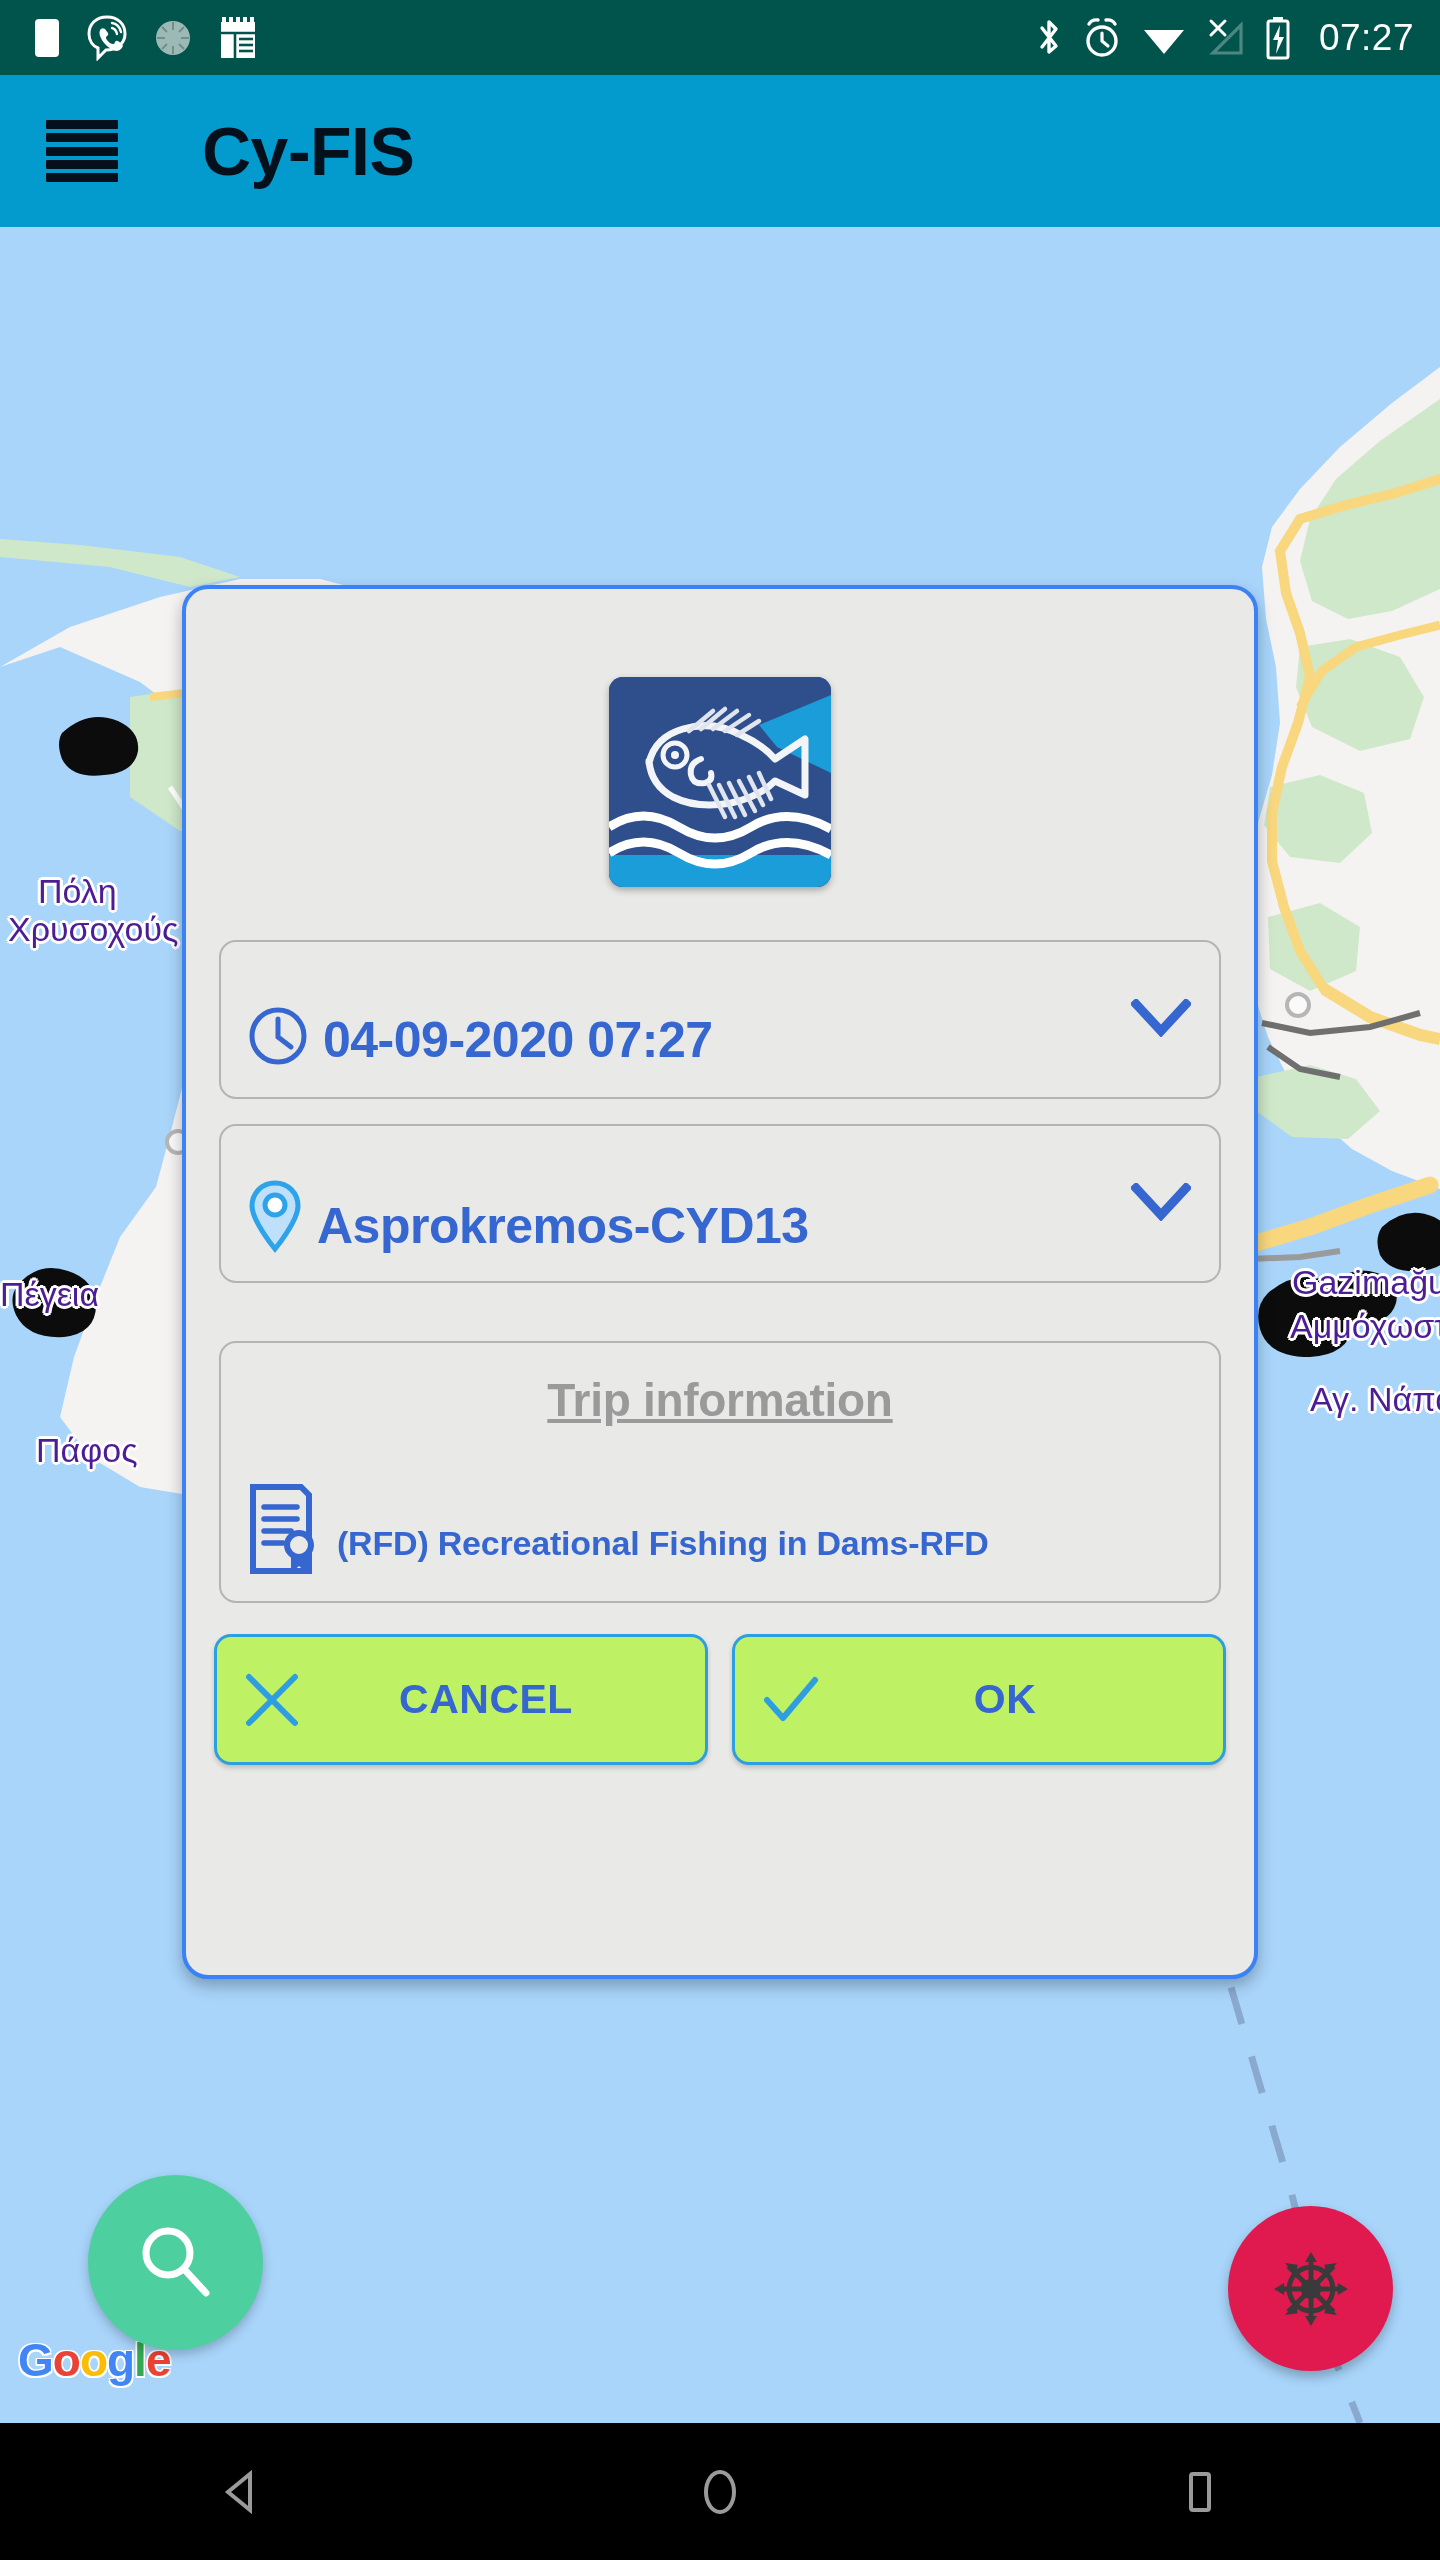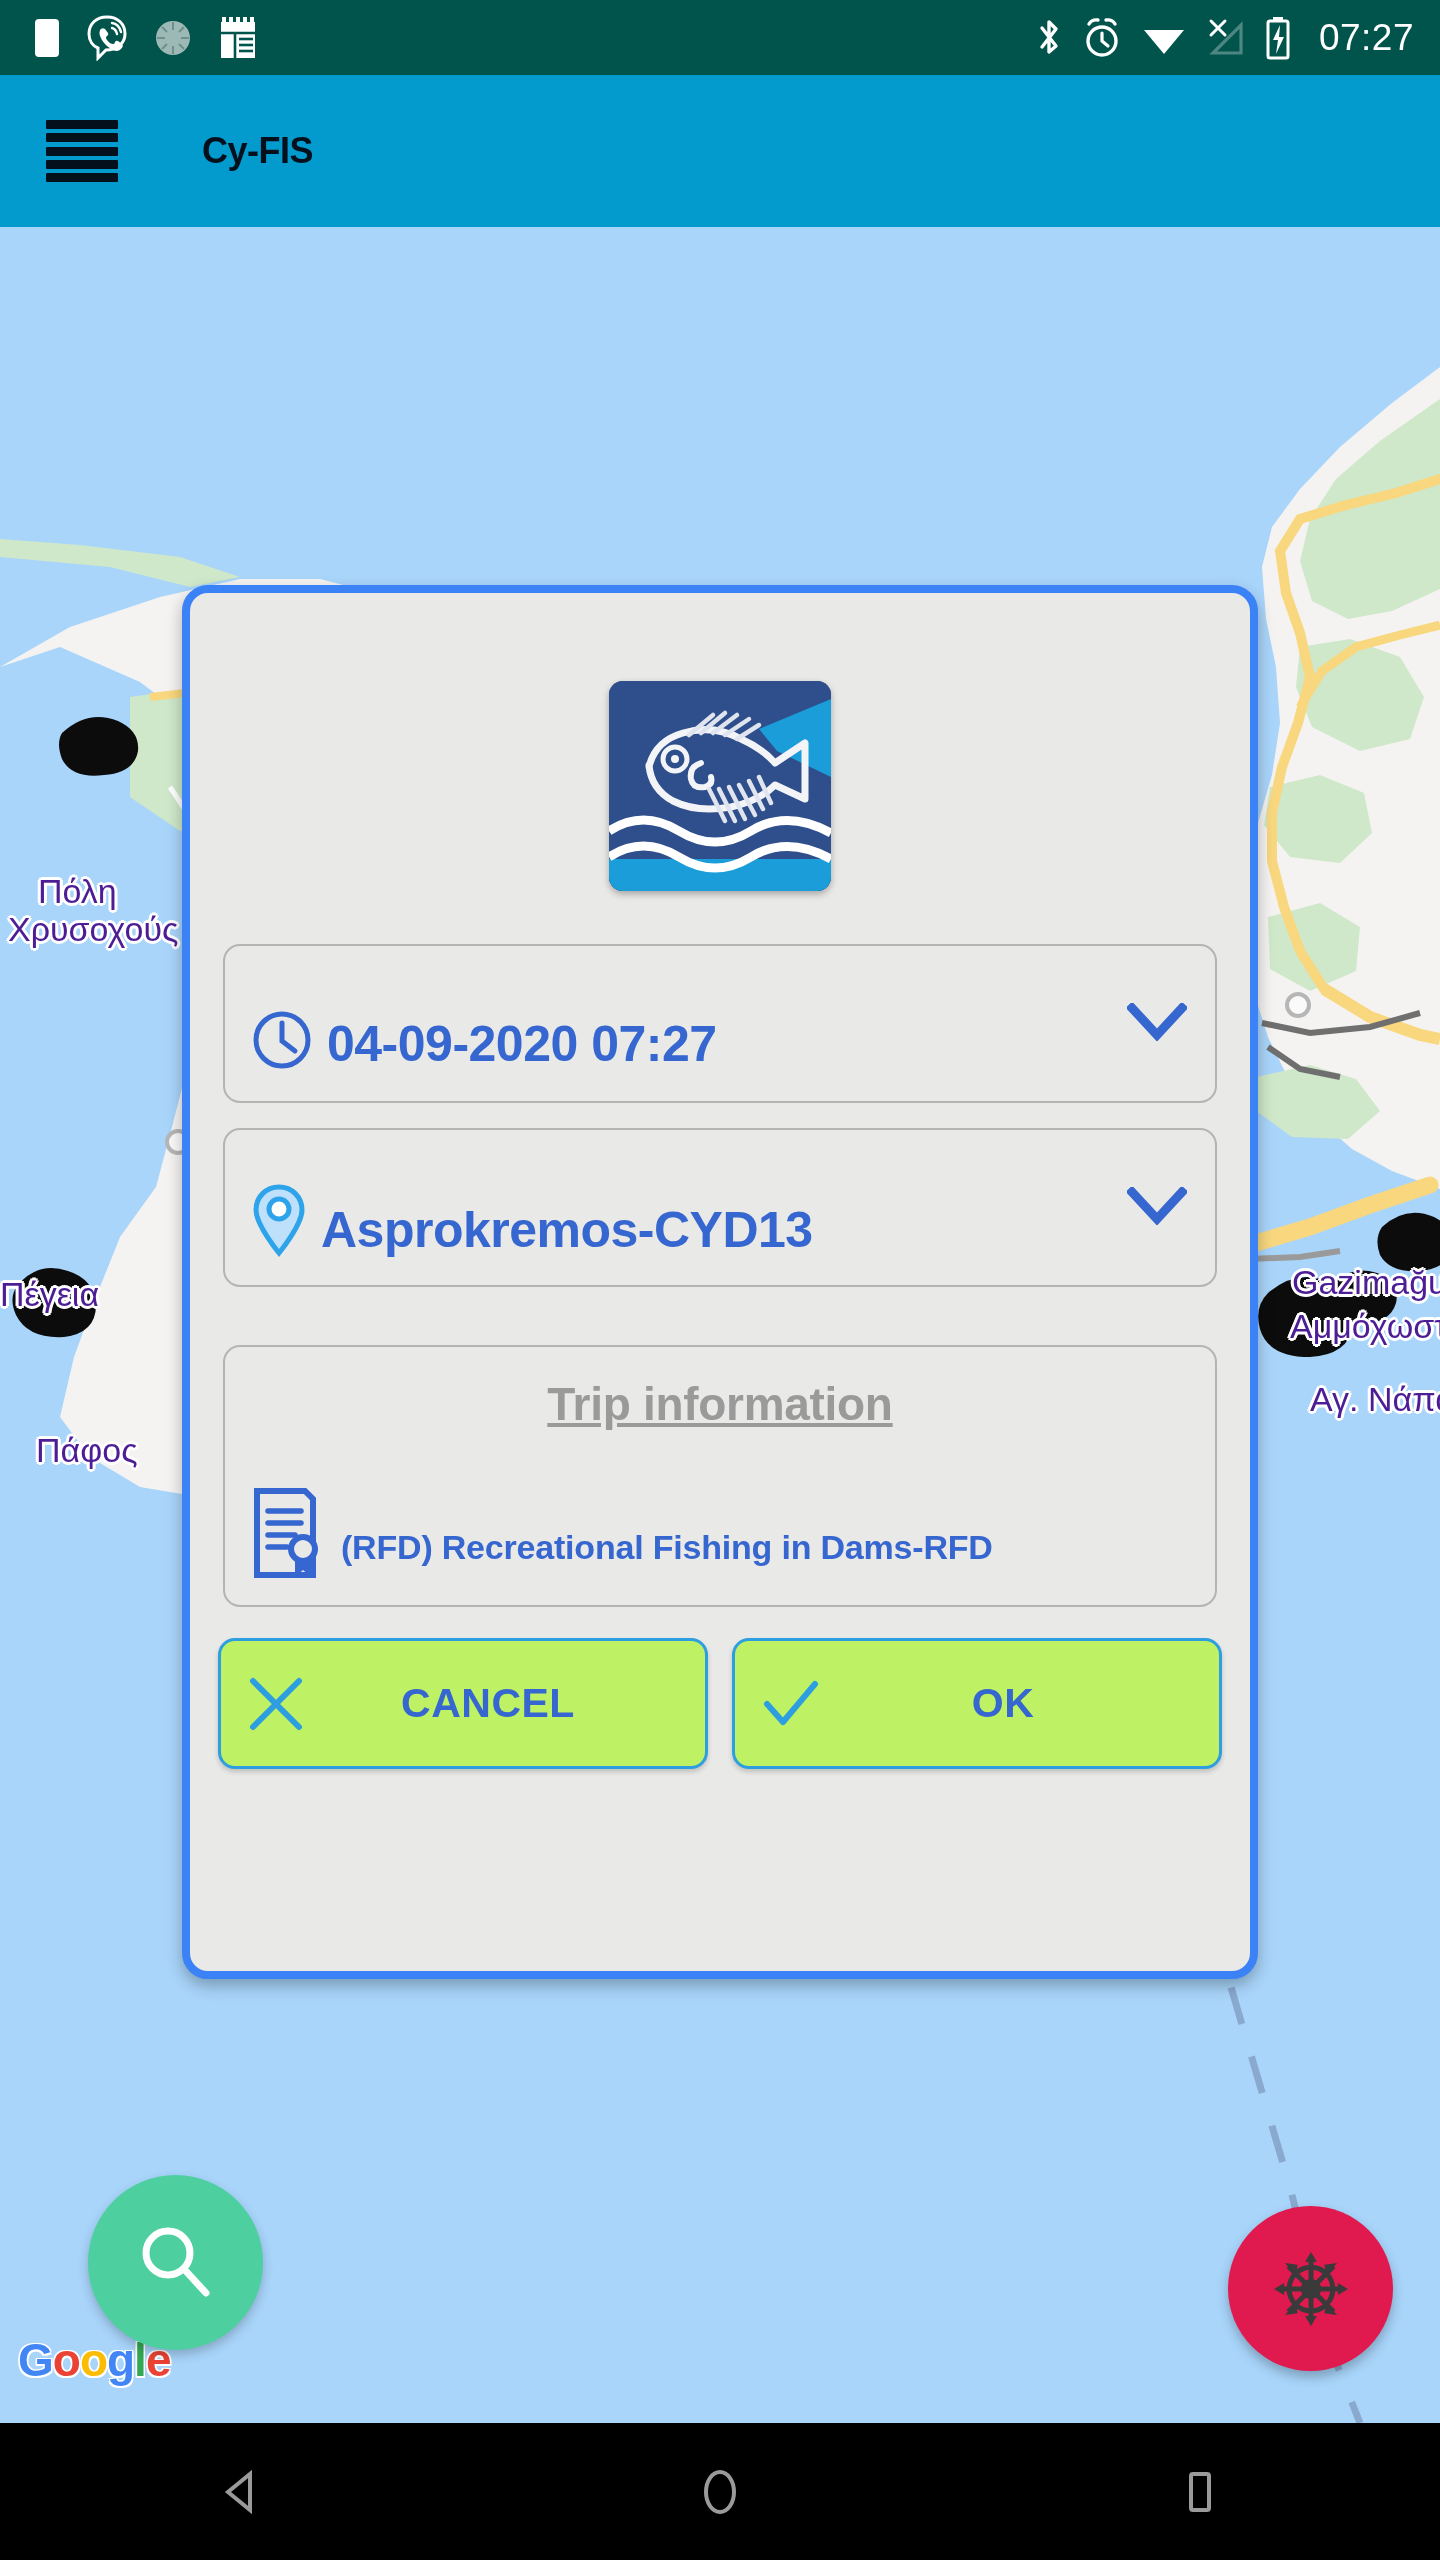--- a/index.html
+++ b/index.html
@@ -52,21 +52,21 @@
     margin-left: 46px;
     display: flex; flex-direction: column; justify-content: space-between;
     cursor: pointer;
   }
   #hamburger i {
     display: block; height: 9px; background: #04101c; border-radius: 1px;
   }
   #app-title {
     margin-left: 84px;
     color: #04101c;
-    font-size: 36px;
+    font-size: 68px;
     font-weight: bold;
     letter-spacing: -0.5px;
   }
 
   
   #map {
     position: absolute;
     top: 227px; left: 0;
     width: 1440px; height: 2196px;
     background: #a9d5fb;
@@ -122,21 +122,21 @@
     background: #e01a4f;
     box-shadow: 0 6px 12px rgba(0,0,0,0.26);
   }
 
   
   #dialog {
     position: absolute;
     left: 182px; top: 585px;
     width: 1076px; height: 1394px;
     background: #e9e9e7;
-    border: 8px solid #3b82f6;
+    border: 4px solid #3b82f6;
     border-radius: 26px;
     box-sizing: border-box;
     box-shadow: 0 7px 16px rgba(0,0,0,0.28);
     z-index: 30;
   }
   #dialog-logo-wrap {
     display: flex; justify-content: center;
     margin-top: 88px;
   }
   #dialog-logo {

